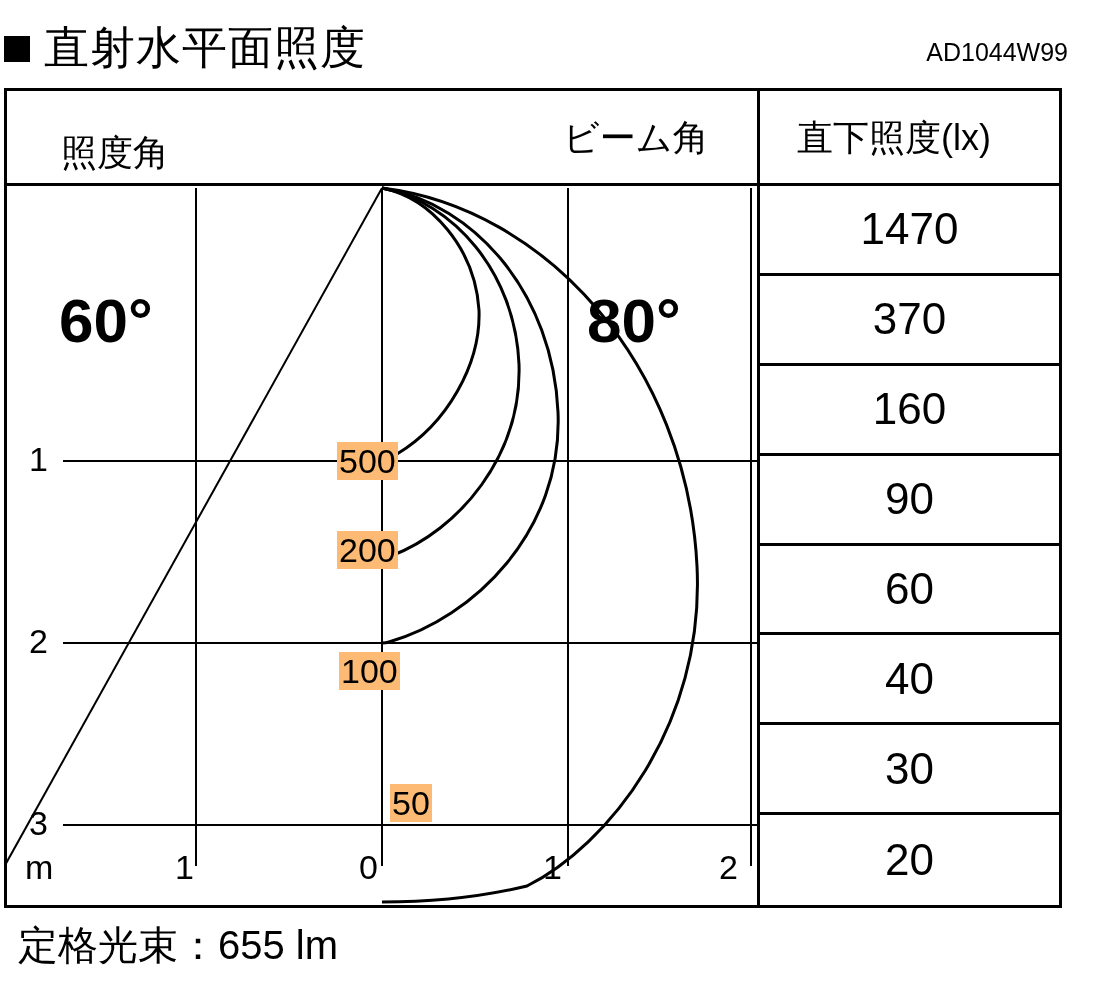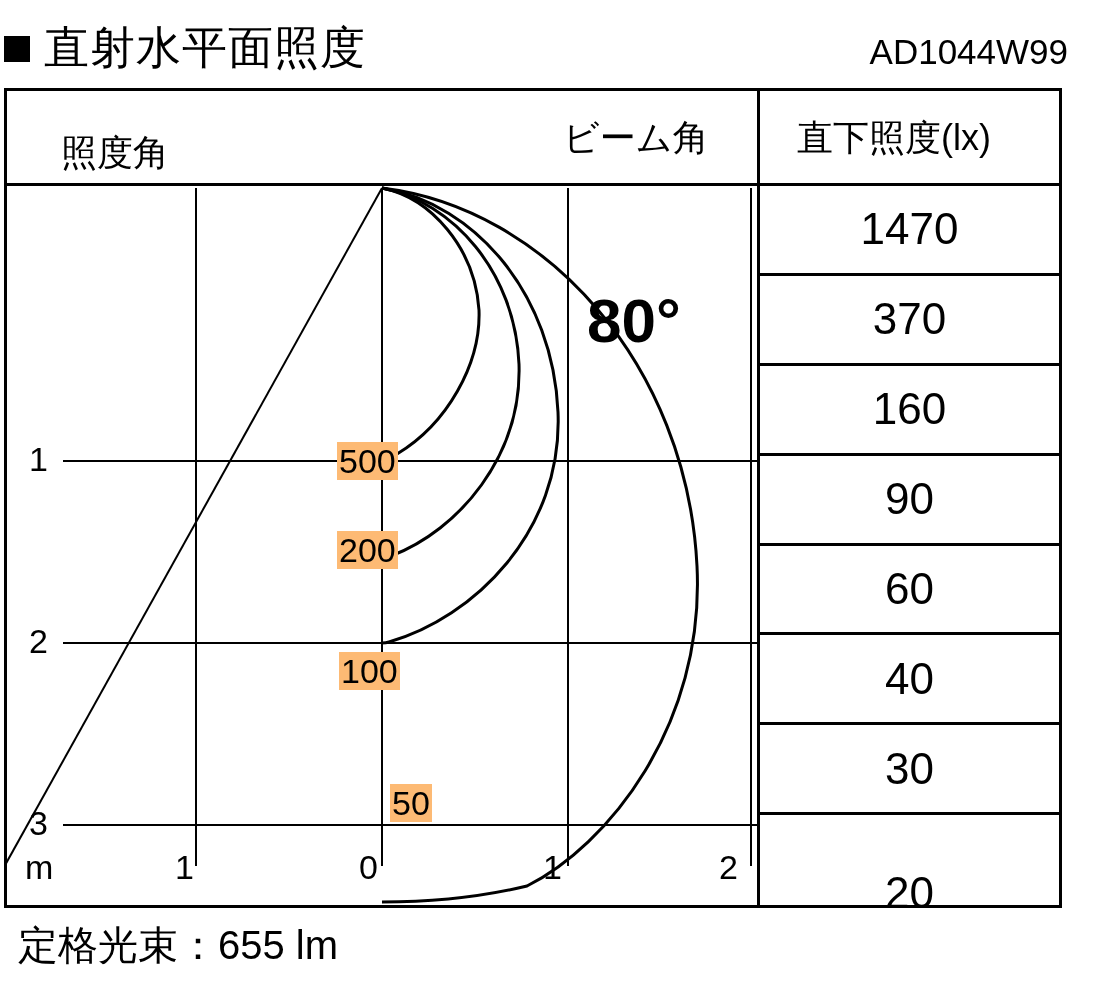--- a/index.html
+++ b/index.html
@@ -38,21 +38,21 @@
     top: 12px;
     font-size: 45px;
     line-height: 52px;
     letter-spacing: 1px;
     white-space: nowrap;
   }
   #header .code {
     position: absolute;
     right: 42px;
     top: 22px;
-    font-size: 35px;
+    font-size: 25px;
     line-height: 40px;
     white-space: nowrap;
   }
 
   
   #frame {
     position: absolute;
     left: 4px;
     top: 88px;
     width: 1058px;
@@ -160,21 +160,21 @@
   }
   .trow {
     position: relative;
     height: 89.875px;
     border-bottom: 3px solid #000;
     box-sizing: border-box;
     display: flex;
     align-items: center;
     justify-content: center;
   }
-  .trow:last-child { border-bottom: none; margin-top: 33px; }
+  .trow:last-child { border-bottom: none; }
   .trow span {
     font-size: 44px;
     line-height: 48px;
   }
 
   
   #footer {
     position: absolute;
     left: 18px;
     top: 922px;
@@ -219,20 +219,21 @@
 
       <path d="M375,2 C424,12 468,62 472,124 C474,178 440,238 390,268 C386,270 380,272 375,273" fill="none" stroke="#000" stroke-width="3"></path>
 
       <path d="M375,2 C446,16 508,86 512,178 C515,270 452,344 384,370 C381,371 378,372 375,372" fill="none" stroke="#000" stroke-width="3"></path>
 
       <path d="M375,2 C470,18 546,110 551,226 C556,346 466,432 382,456 C379,457 377,457 375,457" fill="none" stroke="#000" stroke-width="3"></path>
 
       <path d="M375,2 C540,22 680,180 690,380 C698,540 600,660 520,700 C470,712 420,716 375,716" fill="none" stroke="#000" stroke-width="3"></path>
     </svg>
 
+    <div id="val-60">60°</div>
     <div id="val-80">80°</div>
 
     <div class="axis-text" id="y1">1</div>
     <div class="axis-text" id="y2">2</div>
     <div class="axis-text" id="y3">3</div>
 
     <div class="axis-text" id="xm">m</div>
     <div class="axis-text" id="x1l">1</div>
     <div class="axis-text" id="x0">0</div>
     <div class="axis-text" id="x1r">1</div>

